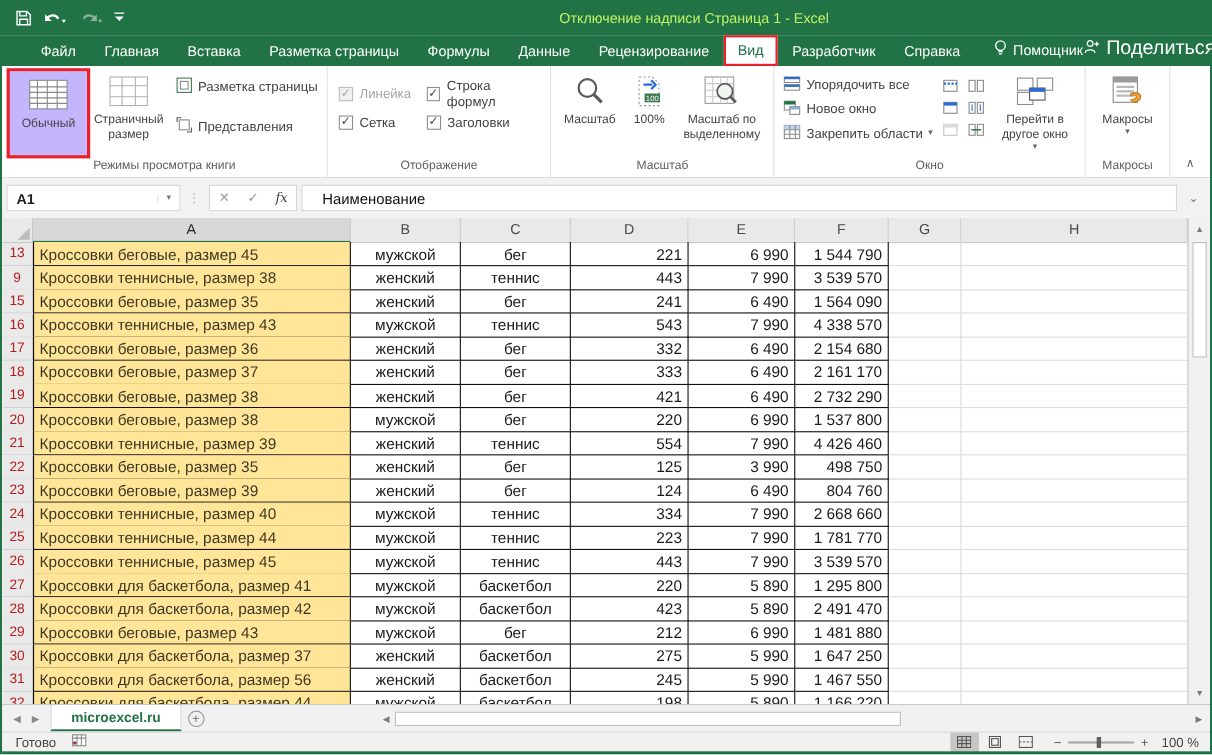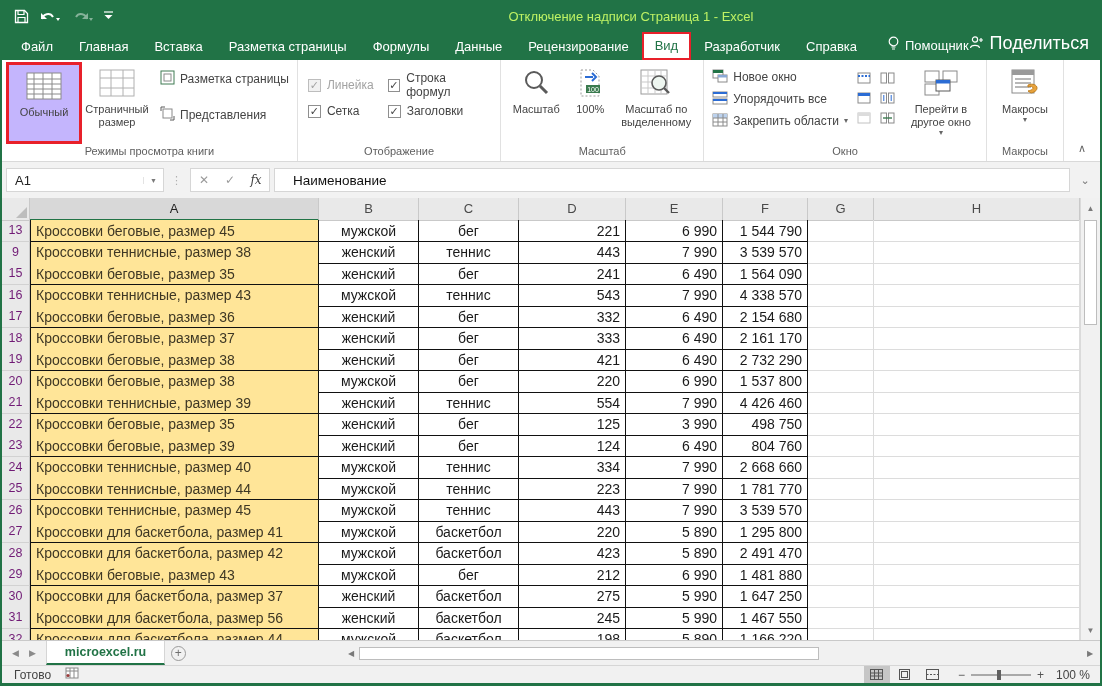--- a/index.html
+++ b/index.html
@@ -12,21 +12,21 @@
   .qat { display:flex; align-items:center; gap:10px; padding-left:14px; width:160px; }
   .qat svg { display:block; }
   .dim { opacity:.45; }
   .title { flex:1; text-align:center; font-size:13px; color:#bef264; white-space:nowrap; }
   .tb-right { display:flex; align-items:center; gap:4px; padding-right:6px; }
   .signin { background:#fff; color:#1e6b40; font-size:13px; padding:2px 14px; margin-right:14px; cursor:pointer; }
   .winbtn { width:42px; height:28px; display:flex; align-items:center; justify-content:center; color:#fff; font-size:12px; }
 
   
   .tabrow { height:28px; background:#217346; display:flex; align-items:flex-end; flex:none; }
-  .rtabs { display:flex; align-items:flex-end; padding-left:8px; }
+  .rtabs { display:flex; align-items:flex-end; padding-left:24px; }
   .rtab { color:#fff; font-size:13px; padding:5px 13px 6px; white-space:nowrap; cursor:pointer; }
   .rtab.active { background:#fff; color:#217346; border:2px solid #e8202a; padding:4px 11px 5px; }
   .helper { display:flex; align-items:center; gap:6px; color:#fff; font-size:13px; margin-left:18px; padding-bottom:6px; }
   .share { margin-left:auto; display:flex; align-items:flex-end; gap:6px; color:#fff; font-size:18px; padding:0 18px 6px 0; }
 
   
   .frame { border-left:2px solid #217346; border-right:2px solid #217346; flex:1; display:flex; flex-direction:column; background:#fff; }
   .ribbon { height:102px; background:#fff; display:flex; border-bottom:1px solid #d9d9d9; flex:none; }
   .rgroup { display:flex; flex-direction:column; border-right:1px solid #e1e1e1; padding:2px 4px 0; }
   .rg-content { flex:1; display:flex; align-items:flex-start; }
@@ -44,41 +44,41 @@
   .cbitem.disabled { color:#a3a3a3; }
   .cbitem.disabled .cbbox { background:#f1f1f1; border-color:#bdbdbd; color:#a3a3a3; }
   .wincol { display:flex; flex-direction:column; justify-content:flex-start; padding-top:6px; }
   .minicol { display:flex; flex-direction:column; gap:4px; padding:8px 3px 0; }
   .miniicon { width:18px; height:16px; display:flex; align-items:center; justify-content:center; }
   .collapse { margin-left:auto; align-self:flex-end; color:#666; font-size:11px; padding:0 14px 6px; }
 
   
   .fbar { height:36px; background:#f2f2f2; display:flex; align-items:center; padding:5px 4px; gap:4px; flex:none; }
   .namebox { width:158px; height:24px; background:#fff; border:1px solid #d6d6d6; display:flex; align-items:center; font-size:13px; color:#222; }
-  .namebox .nb-text { flex:1; padding-left:8px; }
+  .namebox .nb-text { flex:1; padding-left:8px;font-weight:bold; }
   .namebox .nb-drop { width:20px; text-align:center; color:#7a7a7a; font-size:9px; border-left:1px solid #e3e3e3; }
   .fdots { color:#b0b0b0; font-size:11px; padding:0 3px; letter-spacing:1px; }
   .fbtns { height:24px; background:#fff; border:1px solid #d6d6d6; display:flex; align-items:center; }
   .fbtn { width:26px; text-align:center; font-size:12px; color:#9a9a9a; }
   .fbtn.fx { font-family:"DejaVu Serif",serif; font-style:italic; color:#3f3f3f; }
   .ffield { flex:1; height:24px; background:#fff; border:1px solid #d6d6d6; font-size:13.5px; color:#111; padding-left:18px; display:flex; align-items:center; }
   .fexpand { width:22px; text-align:center; color:#7a7a7a; font-size:11px; }
 
   
   .gridwrap { height:442px; position:relative; flex:none; background:#fff; }
   .gridinner { position:absolute; left:0; top:0; right:20px; bottom:0; overflow:hidden; }
   :root { --cols:28px 289px 100px 100px 107px 97px 85px 66px 1fr; }
   .hdr-row { display:grid; grid-template-columns:var(--cols); height:22px; }
   .corner { background:#e9e9e9; border-right:1px solid #c9c9c9; border-bottom:1px solid #9bbb59; border-bottom-color:#c9c9c9; position:relative; }
   .corner:after { content:""; position:absolute; right:2px; bottom:2px; border-left:11px solid transparent; border-bottom:11px solid #bdbdbd; }
   .colhdr { background:#e9e9e9; border-right:1px solid #c9c9c9; border-bottom:1px solid #c9c9c9; font-size:13px; color:#4a4a4a; text-align:center; line-height:21px; }
   .colhdr.sel { background:#d8d8d8; border-bottom:2px solid #217346; color:#222; }
   .g-body { height:420px; overflow:hidden; }
   .g-row { display:grid; grid-template-columns:var(--cols); height:21.5px; }
-  .rowhdr { background:#e9e9e9; border-right:1px solid #c9c9c9; border-bottom:1px solid #d2d2d2; font-size:12.5px; color:#701a75; text-align:center; line-height:21px; }
+  .rowhdr { background:#e9e9e9; border-right:1px solid #c9c9c9; border-bottom:1px solid #d2d2d2; font-size:12.5px; color:#b91c1c; text-align:center; line-height:21px; }
   .cell { font-size:14px; color:#1a1a1a; border-right:1px solid #111; border-bottom:1px solid #111; display:flex; align-items:center; overflow:hidden; white-space:nowrap; }
   .c-a { background:#ffe598; border-left:1px solid #111; padding-left:5px; color:#3e3724; }
   .c-mid { justify-content:center; }
   .c-num { justify-content:flex-end; padding-right:5px; }
   .c-empty { border-right:1px solid #dcdcdc; border-bottom:1px solid #dcdcdc; }
   .vscroll { position:absolute; right:0; top:0; bottom:0; width:20px; background:#f1f1f1; border-left:1px solid #dadada; display:flex; flex-direction:column; }
   .sbtn { height:20px; display:flex; align-items:center; justify-content:center; color:#7a7a7a; font-size:8px; }
   .vthumb { margin:2px 3px; height:105px; background:#fff; border:1px solid #bdbdbd; }
 
   
@@ -276,35 +276,35 @@
           </div>
         </div>
         <div class="rg-label">Масштаб</div>
       </div>
 
       <div class="rgroup">
         <div class="rg-content">
           <div class="wincol" style="padding-top:4px;">
             <div class="smallbtn">
               <span><svg width="16" height="14" viewBox="0 0 16 14">
+                    <rect x="1" y="1" width="14" height="5" fill="#fff" stroke="#8a8a8a"></rect>
+                    <rect x="1" y="1" width="14" height="2" fill="#2b6cd4"></rect>
+                    <rect x="1" y="8" width="14" height="5" fill="#fff" stroke="#8a8a8a"></rect>
+                    <rect x="1" y="8" width="14" height="2" fill="#2b6cd4"></rect>
+                  </svg></span>
+              <span>Упорядочить все</span>
+            </div>
+            <div class="smallbtn">
+              <span><svg width="16" height="14" viewBox="0 0 16 14">
                     <rect x="1" y="1" width="10" height="8" fill="#fff" stroke="#8a8a8a"></rect>
                     <rect x="1" y="1" width="10" height="3" fill="#217346"></rect>
                     <rect x="6" y="6" width="9" height="7" fill="#fff" stroke="#8a8a8a"></rect>
                     <rect x="6" y="6" width="9" height="2.5" fill="#8aa9d6"></rect>
                   </svg></span>
               <span>Новое окно</span>
-            </div>
-            <div class="smallbtn">
-              <span><svg width="16" height="14" viewBox="0 0 16 14">
-                    <rect x="1" y="1" width="14" height="5" fill="#fff" stroke="#8a8a8a"></rect>
-                    <rect x="1" y="1" width="14" height="2" fill="#2b6cd4"></rect>
-                    <rect x="1" y="8" width="14" height="5" fill="#fff" stroke="#8a8a8a"></rect>
-                    <rect x="1" y="8" width="14" height="2" fill="#2b6cd4"></rect>
-                  </svg></span>
-              <span>Упорядочить все</span>
             </div>
             <div class="smallbtn">
               <span><svg width="16" height="14" viewBox="0 0 16 14">
                     <rect x="1" y="1" width="14" height="12" fill="#fff" stroke="#8a8a8a"></rect>
                     <rect x="1" y="1" width="14" height="4" fill="#bcd2ee"></rect>
                     <path d="M1 5h14M1 9h14M6 1v12M11 1v12" stroke="#8a8a8a"></path>
                   </svg></span>
               <span>Закрепить области</span>
               <span class="caret">▾</span>
             </div>

